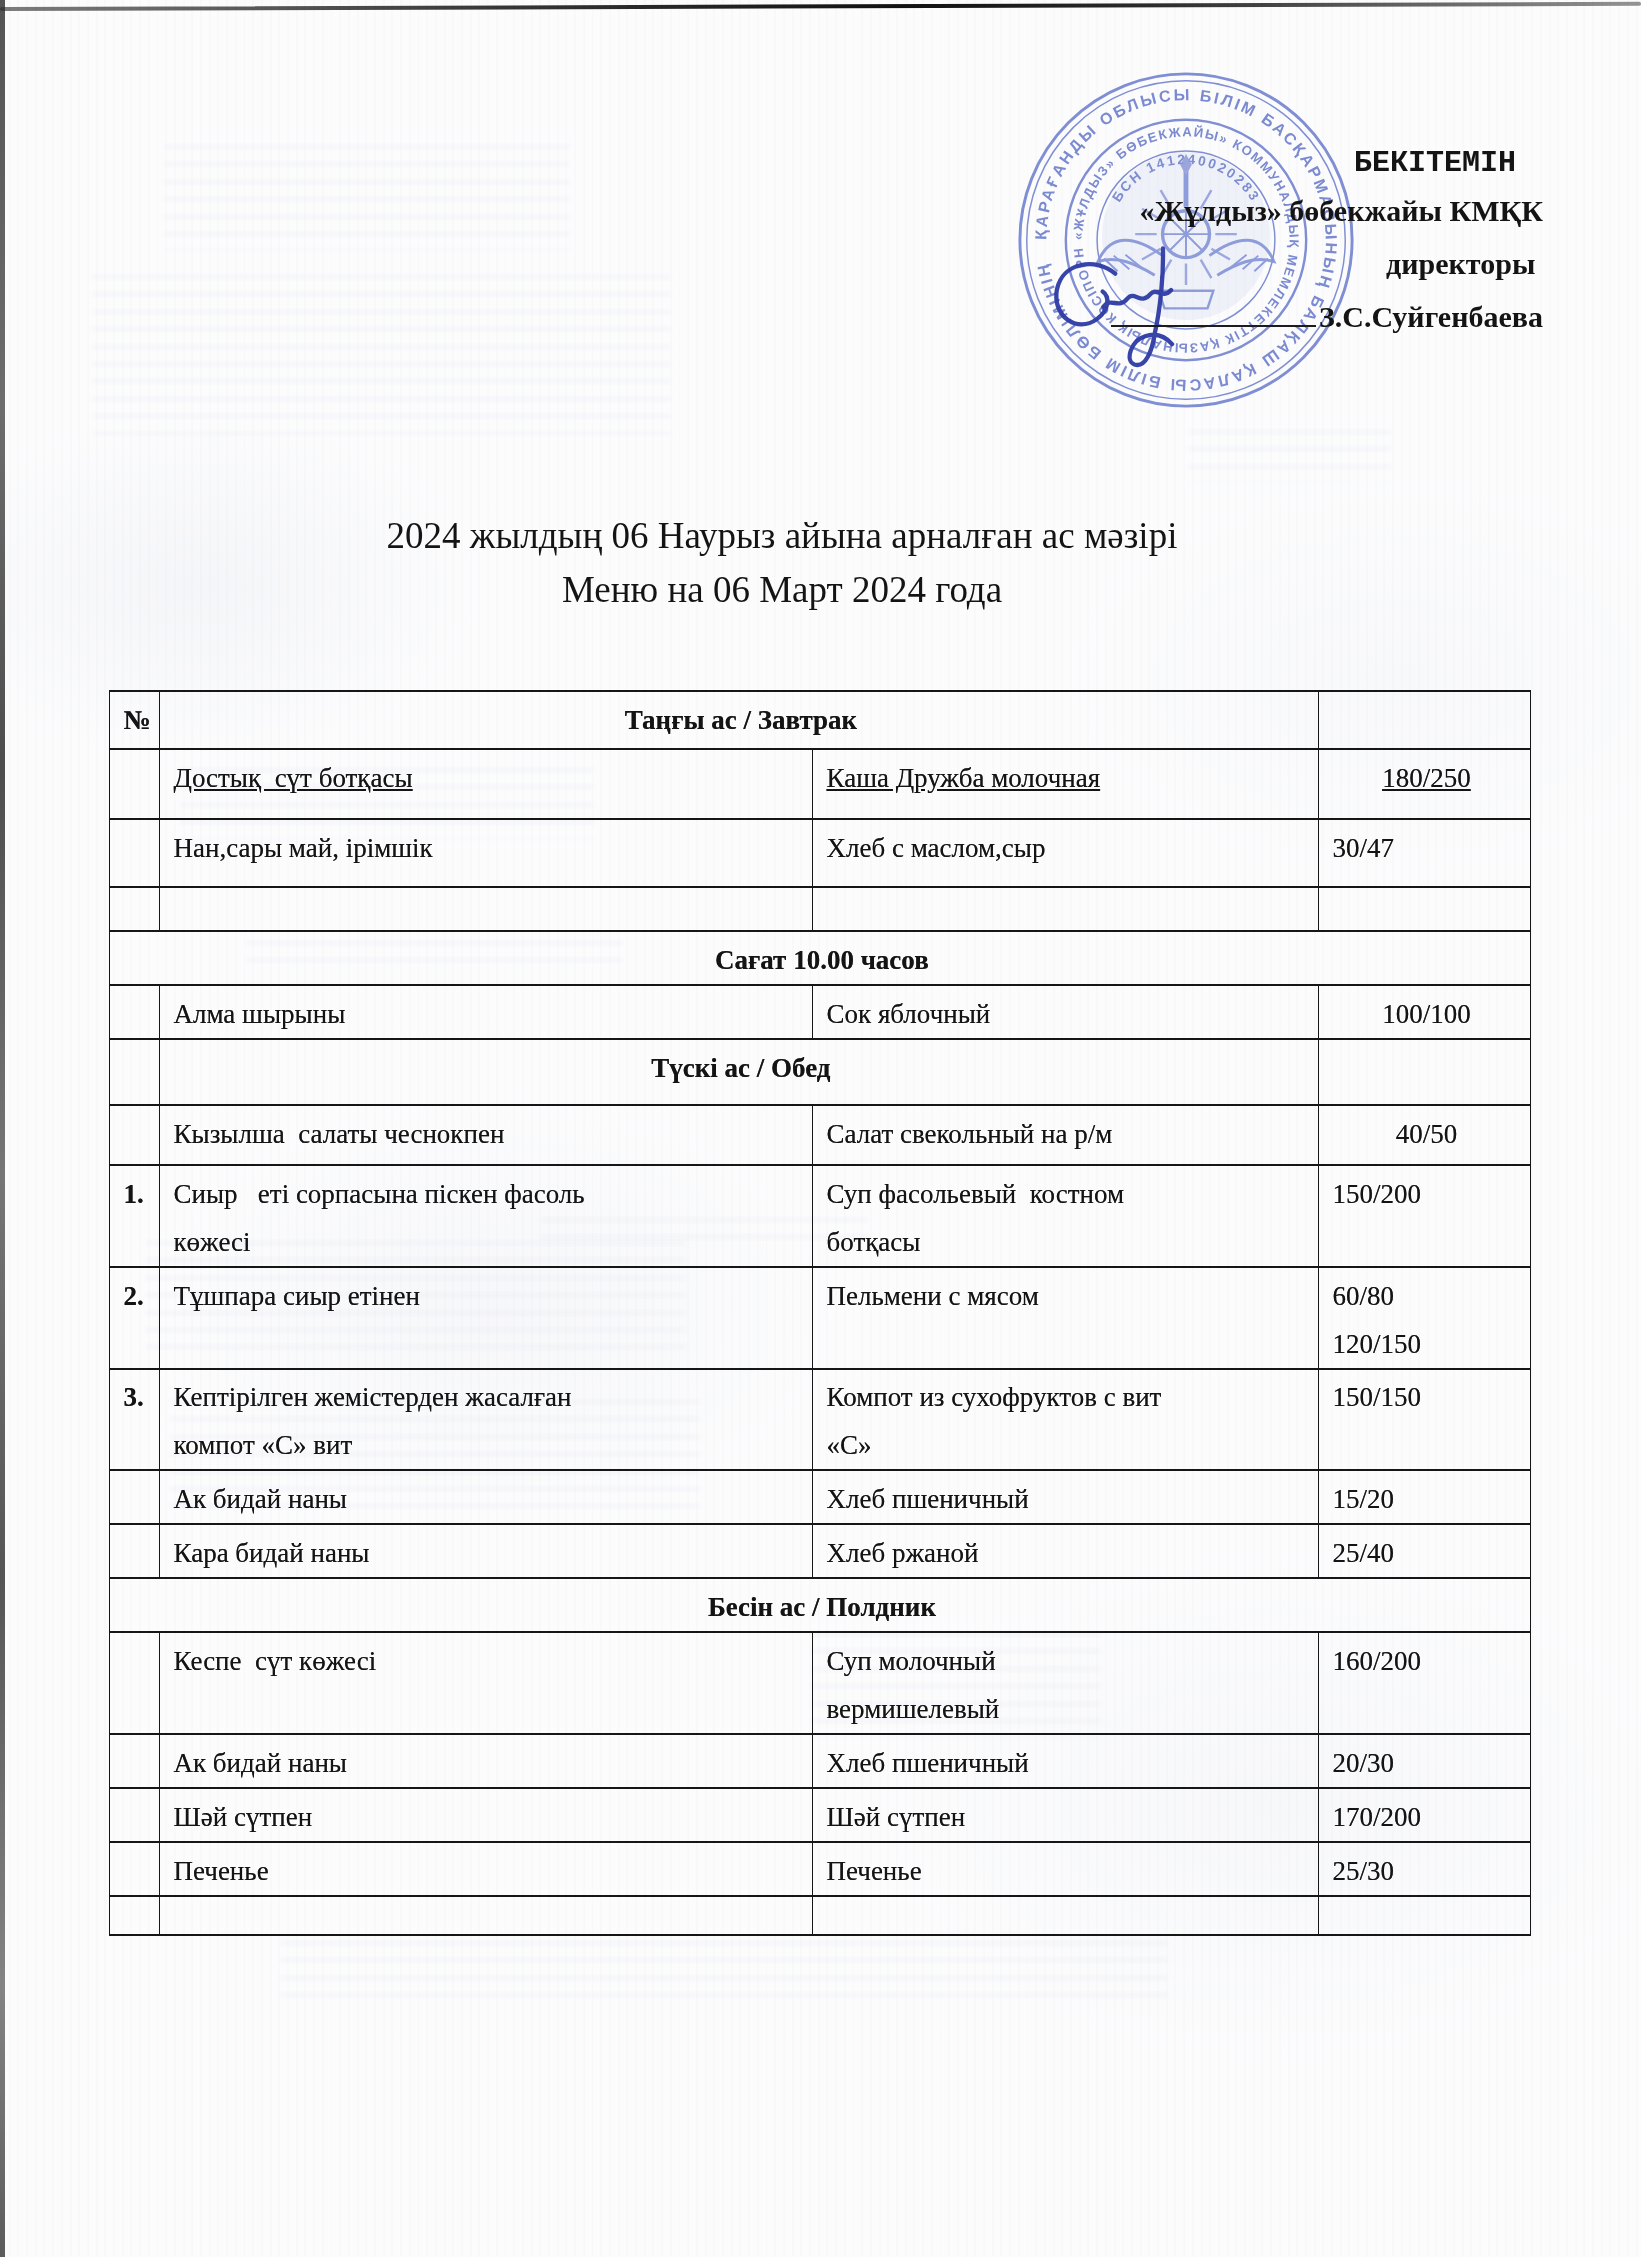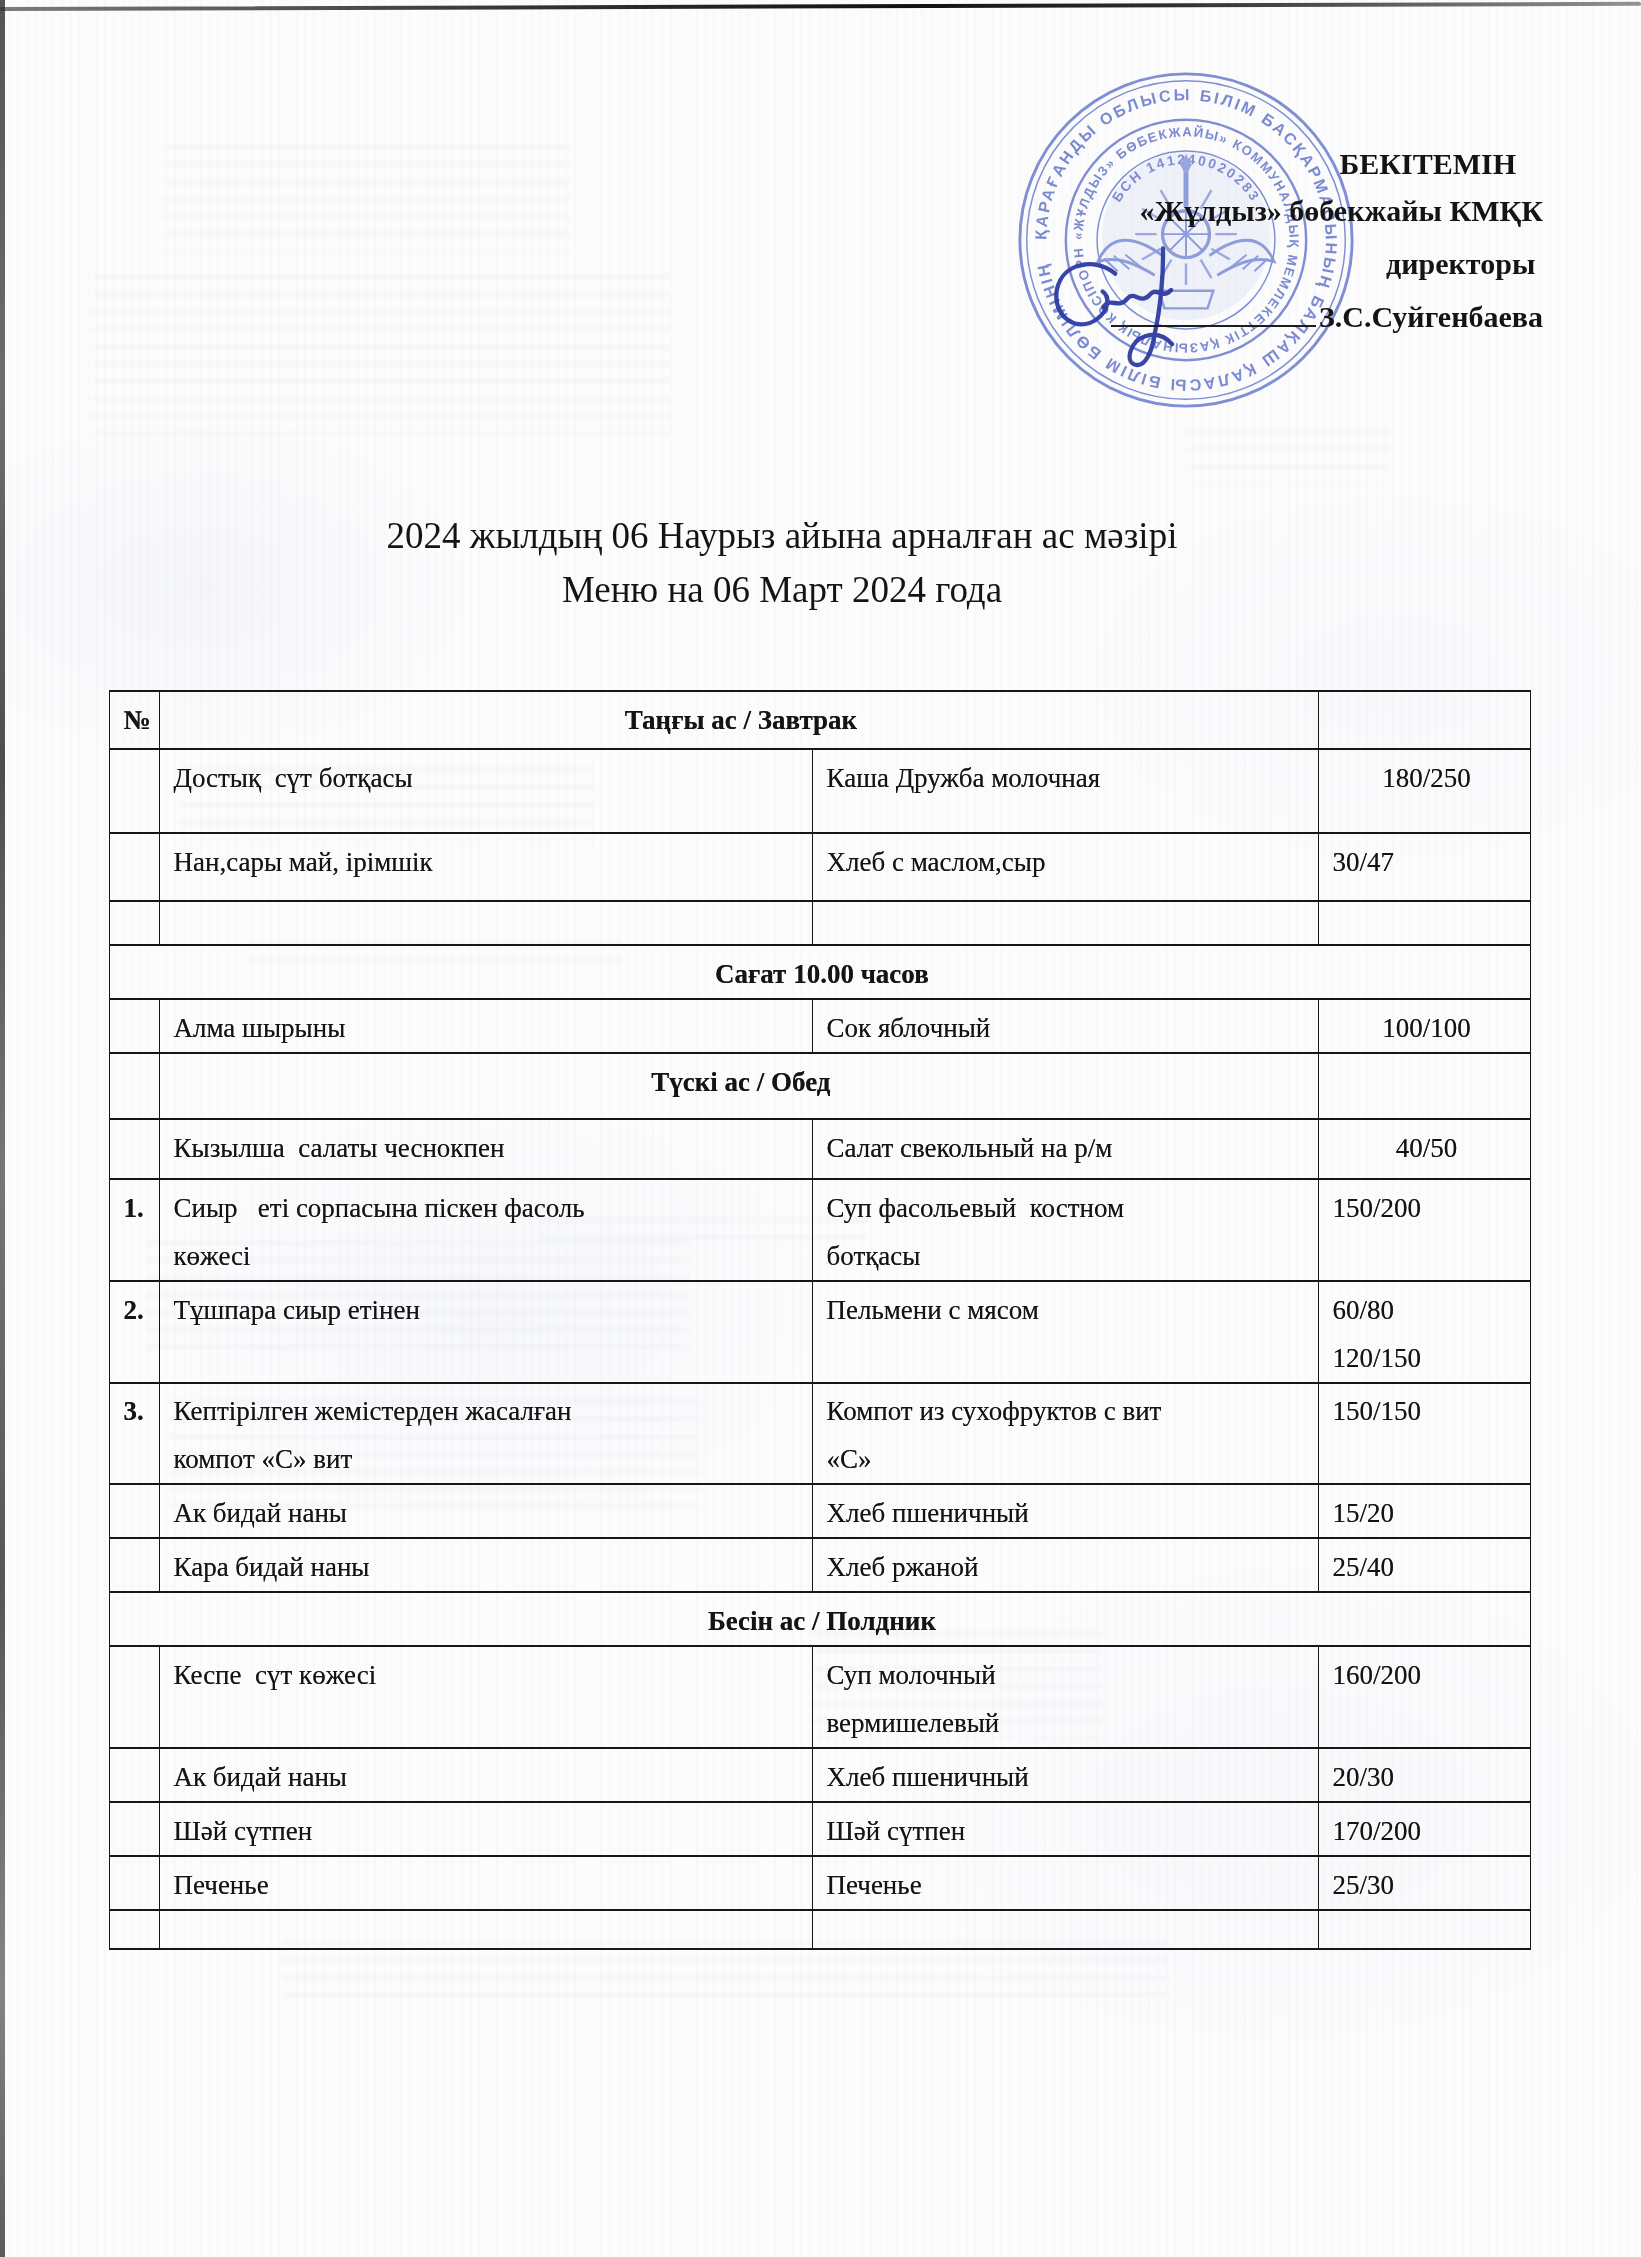--- a/index.html
+++ b/index.html
@@ -31,21 +31,21 @@
   }
   .smudge{
     position:absolute;pointer-events:none;opacity:.55;filter:blur(1.9px);
     background:repeating-linear-gradient(180deg, rgba(120,132,175,0.10) 0 3.9px, transparent 3.9px 17.4px);
   }
   
   .approval{
     position:absolute;top:145px;right:98px;text-align:right;
     font-weight:bold;font-size:30px;line-height:37px;white-space:nowrap;
   }
-  .approval .l1{padding-right:27px;}
+  .approval .l1{padding-right:27px;font-family:Liberation Mono, monospace;}
   .approval .l2{margin-top:9.7px;}
   .approval .l3{margin-top:16.4px;padding-right:7.7px;}
   .approval .l4{margin-top:13.5px;}
   .sig-line{
     display:inline-block;width:205px;height:29px;
     border-bottom:2.9px solid #1c1c1c;margin-right:2.9px;vertical-align:baseline;
   }
   
   .stamp{position:absolute;left:1016px;top:70px;width:340px;height:340px;opacity:.82;filter:blur(0.4px);}
   .signature{position:absolute;left:1025px;top:239px;width:203px;height:154px;transform:rotate(-6deg);}
@@ -154,21 +154,21 @@
       <col style="width:653px">
       <col style="width:506px">
       <col style="width:212px">
   </colgroup>
   <tbody>
       <tr style="height: 58px;">
         <td class="no-cell section-cell">№</td>
         <td class="section-cell" colspan="2">Таңғы ас / Завтрак</td>
         <td class="portion-cell"></td>
       </tr>
-      <tr style="height: 84px;">
+      <tr style="height: 70px; text-decoration: underline;">
         <td class="no-cell"></td>
         <td class="kk-cell">Достық  сүт ботқасы</td>
         <td class="ru-cell">Каша Дружба молочная</td>
         <td class="portion-cell portion-center">180/250</td>
       </tr>
       <tr style="height: 68px;">
         <td class="no-cell"></td>
         <td class="kk-cell">Нан,сары май, ірімшік</td>
         <td class="ru-cell">Хлеб с маслом,сыр</td>
         <td class="portion-cell">30/47</td>

